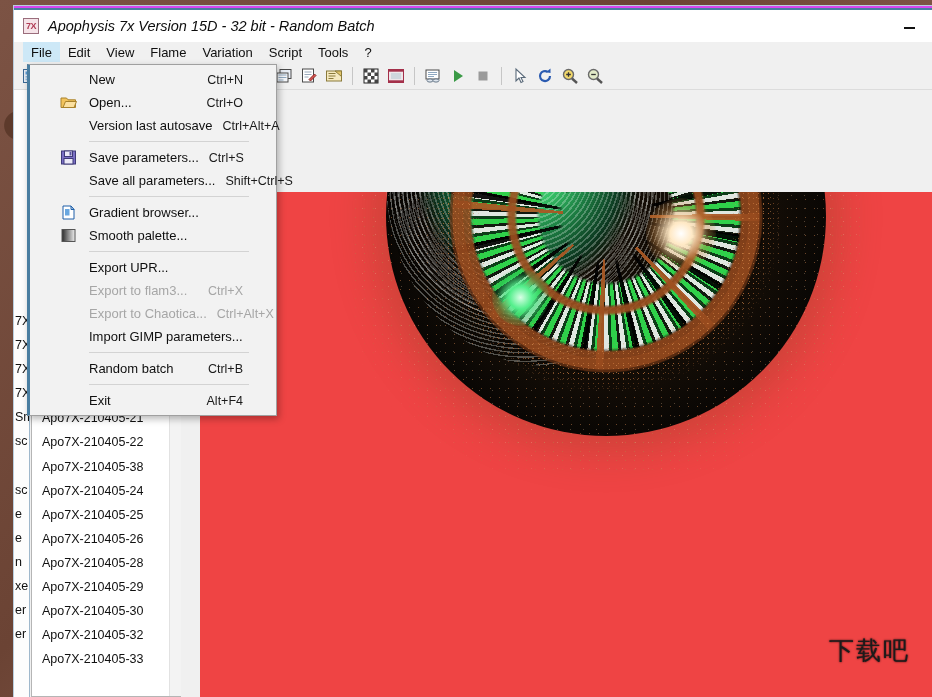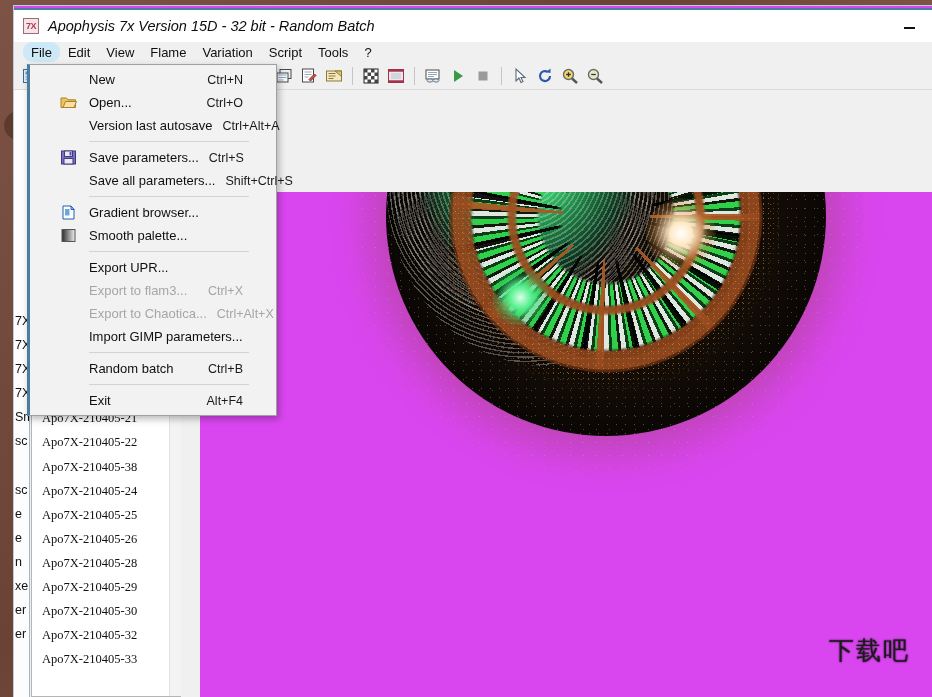--- a/index.html
+++ b/index.html
@@ -84,21 +84,20 @@
     background: #f0f0f0;
     display: flex; align-items: stretch;
     padding-left: 9px;
     border-bottom: 1px solid #f0f0f0;
   }
   .menu-item {
     display: flex; align-items: center;
     padding: 0 8px;
     font-size: 13px; color: #0f0f0f;
     white-space: nowrap;
-    border-radius: 9px;
   }
   .menu-item.active {
     background: #cde8f7;
   }
 
   
   #toolbar {
     height: 27px;
     background: #f0f0f0;
     border-bottom: 1px solid #dcdcdc;
@@ -160,21 +159,20 @@
   }
 
   
   #batch-list {
     position: absolute;
     left: 17px; top: 219px; width: 150px; bottom: 0;
     background: #fff;
     border: 1px solid #b5b5b5;
     border-right: none;
     overflow: hidden;
-    font-family: Liberation Serif, serif;
   }
   #batch-list-inner {
     position: absolute; left: 0; right: 12px; top: 0; bottom: 0;
     overflow: hidden;
   }
   .list-row {
     height: 24.1px; line-height: 24.1px;
     padding-left: 10px;
     font-size: 12.5px;
     color: #111;
@@ -188,21 +186,21 @@
   #list-thumb {
     position: absolute; left: 0; right: 0; top: 0;
     height: 24px;
     background: #cdcdcd;
   }
 
   
   #render-panel {
     position: absolute;
     left: 186px; top: 102px; right: 0; bottom: 0;
-    background: #d946ef;
+    background: #ef4444;
     overflow: hidden;
   }
   #fractal {
     position: absolute;
     left: 186px; top: -196px;
     width: 440px; height: 440px;
   }
   #fractal .layer { position: absolute; inset: 0; border-radius: 50%; }
 
   

